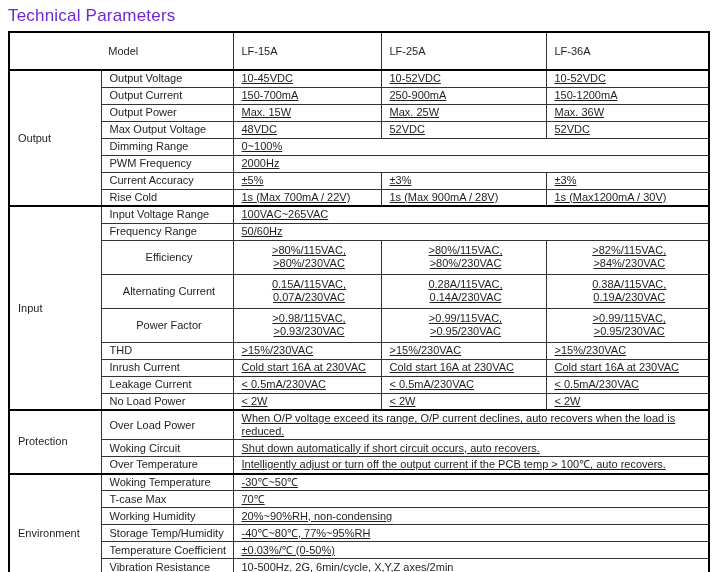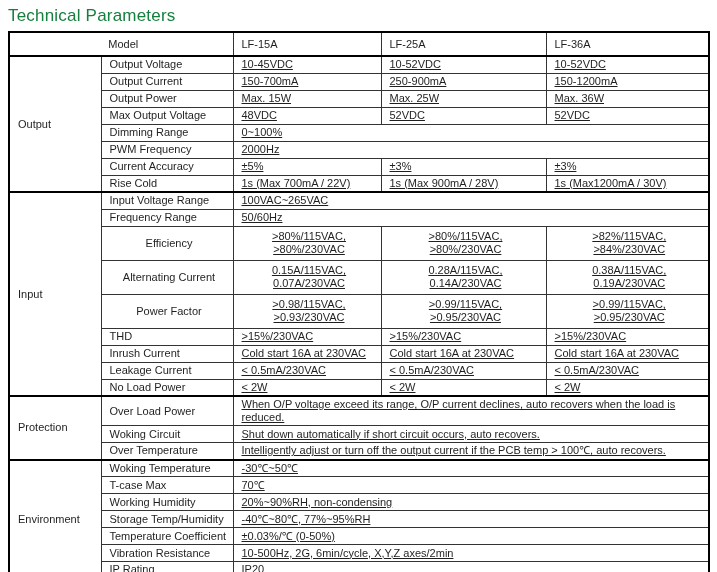--- a/index.html
+++ b/index.html
@@ -4,21 +4,21 @@
 <style>
   * { box-sizing: border-box; }
   html, body {
     margin: 0; padding: 0;
     width: 717px; height: 572px;
     background: #ffffff;
     font-family: "Liberation Sans", sans-serif;
     overflow: hidden;
   }
   .title {
-    color: #15803d;
+    color: #6d28d9;
     font-size: 17px;
     font-weight: 500;
     letter-spacing: 0.2px;
     margin: 6px 0 5px 8px;
   }
   table.spec {
     border-collapse: collapse;
     table-layout: fixed;
     width: 700px;
     margin-left: 8px;
@@ -28,21 +28,21 @@
     border: 1px solid #333;
     color: #1f1f1f;
     font-size: 11px;
     line-height: 13px;
     padding: 1px 4px 1px 8px;
     overflow: hidden;
     white-space: pre-line;
     vertical-align: middle;
   }
   tbody.section { border-top: 2px solid #000; }
-  tr.hdr { height: 24px; }
+  tr.hdr { height: 38px; }
   tr.r { height: 17px; }
   tr.tall { height: 34px; text-align: center; }
   td.model-cell {
     font-size: 13px;
     text-align: center;
     padding-left: 0;
   }
   td.model-name { font-size: 12px; padding-left: 13px; }
   td.group {
     font-size: 13px;

